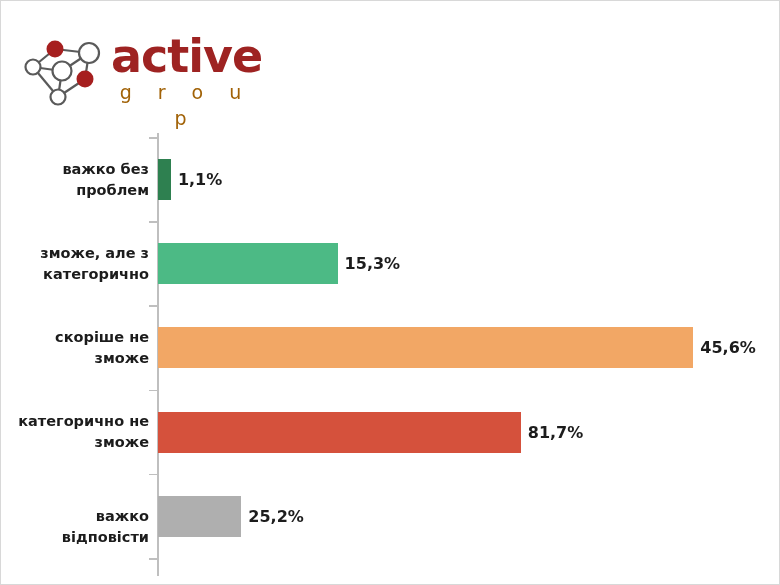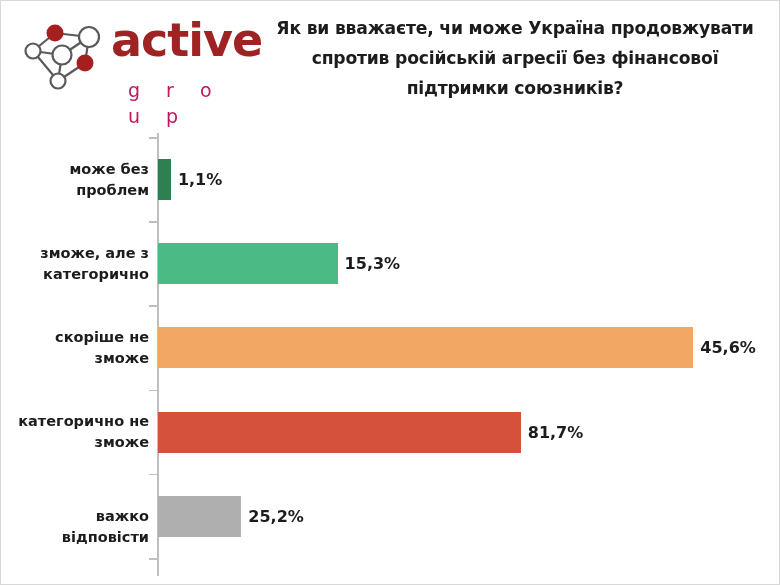--- a/index.html
+++ b/index.html
@@ -14,21 +14,21 @@
     background: #ffffff;
     border: 1px solid #d8d8d8;
     box-sizing: border-box;
     overflow: hidden;
     font-family: "Liberation Sans", sans-serif;
   }
 
   
   #header {
     position: absolute;
-    left: 0; top: 0;
+    left: 0; top: 16px;
     width: 780px;
     height: 112px;
   }
   #logo-block {
     position: absolute;
     left: 12px; top: 8px;
     width: 240px;
     height: 90px;
   }
   #logo-mark {
@@ -50,26 +50,27 @@
     color: #9e2322;
     letter-spacing: -1px;
     line-height: 46px;
     margin: 0;
     padding: 0;
   }
   .word-group {
     font-family: "DejaVu Sans", sans-serif;
     font-size: 19px;
     font-weight: normal;
-    color: #be185d;
+    color: #a16207;
     letter-spacing: 10px;
     line-height: 26px;
-    margin: 14px;
+    margin: 0;
     padding: 0;
     padding-left: 3px;
+    text-align: center;
   }
 
   #chart-title {
     position: absolute;
     left: 258px; top: 12px;
     width: 512px;
     text-align: center;
     font-family: "DejaVu Sans", sans-serif;
     font-size: 17.2px;
     font-weight: bold;
@@ -154,37 +155,36 @@
           <circle cx="16" cy="36" r="7.5" fill="#ffffff" stroke="#5a5a5a" stroke-width="2.2"></circle>
           <circle cx="41" cy="66" r="7.5" fill="#ffffff" stroke="#5a5a5a" stroke-width="2.2"></circle>
         </svg>
       </div>
       <div id="logo-wordmark">
         <div class="word-active">active</div>
         <div class="word-group">g r o u p</div>
       </div>
     </div>
 
-    <div id="chart-title">Як ви вважаєте, чи може Україна продовжувати спротив російській агресії без фінансової підтримки союзників?</div>
   </div>
 
   <div id="plot">
     <div id="axis-line"></div>
     <div id="ticks">
         <div class="axis-tick" style="top: 24px;"></div>
         <div class="axis-tick" style="top: 108.2px;"></div>
         <div class="axis-tick" style="top: 192.4px;"></div>
         <div class="axis-tick" style="top: 276.6px;"></div>
         <div class="axis-tick" style="top: 360.8px;"></div>
         <div class="axis-tick" style="top: 445px;"></div>
       </div>
     <div id="bars">
         <div class="bar" style="top: 46px; width: 12.914px; height: 41px; background: rgb(46, 128, 80);"></div>
         <div class="bar-value" style="left: 176.914px; top: 46px;">1,1%</div>
-        <div class="cat-label" style="width: 140px; left: 8px; right: auto; top: 45.5px;">може без
+        <div class="cat-label" style="width: 140px; left: 8px; right: auto; top: 45.5px;">важко без
 проблем</div>
         <div class="bar" style="top: 130.2px; width: 179.622px; height: 41px; background: rgb(76, 186, 133);"></div>
         <div class="bar-value" style="left: 343.622px; top: 130.2px;">15,3%</div>
         <div class="cat-label" style="width: 140px; left: 8px; right: auto; top: 129.7px;">зможе, але з
 категорично</div>
         <div class="bar" style="top: 214.4px; width: 535.344px; height: 41px; background: rgb(242, 167, 101);"></div>
         <div class="bar-value" style="left: 699.344px; top: 214.4px;">45,6%</div>
         <div class="cat-label" style="width: 140px; left: 8px; right: auto; top: 213.9px;">скоріше не
 зможе</div>
         <div class="bar" style="top: 298.6px; width: 362.766px; height: 41px; background: rgb(213, 81, 60);"></div>

